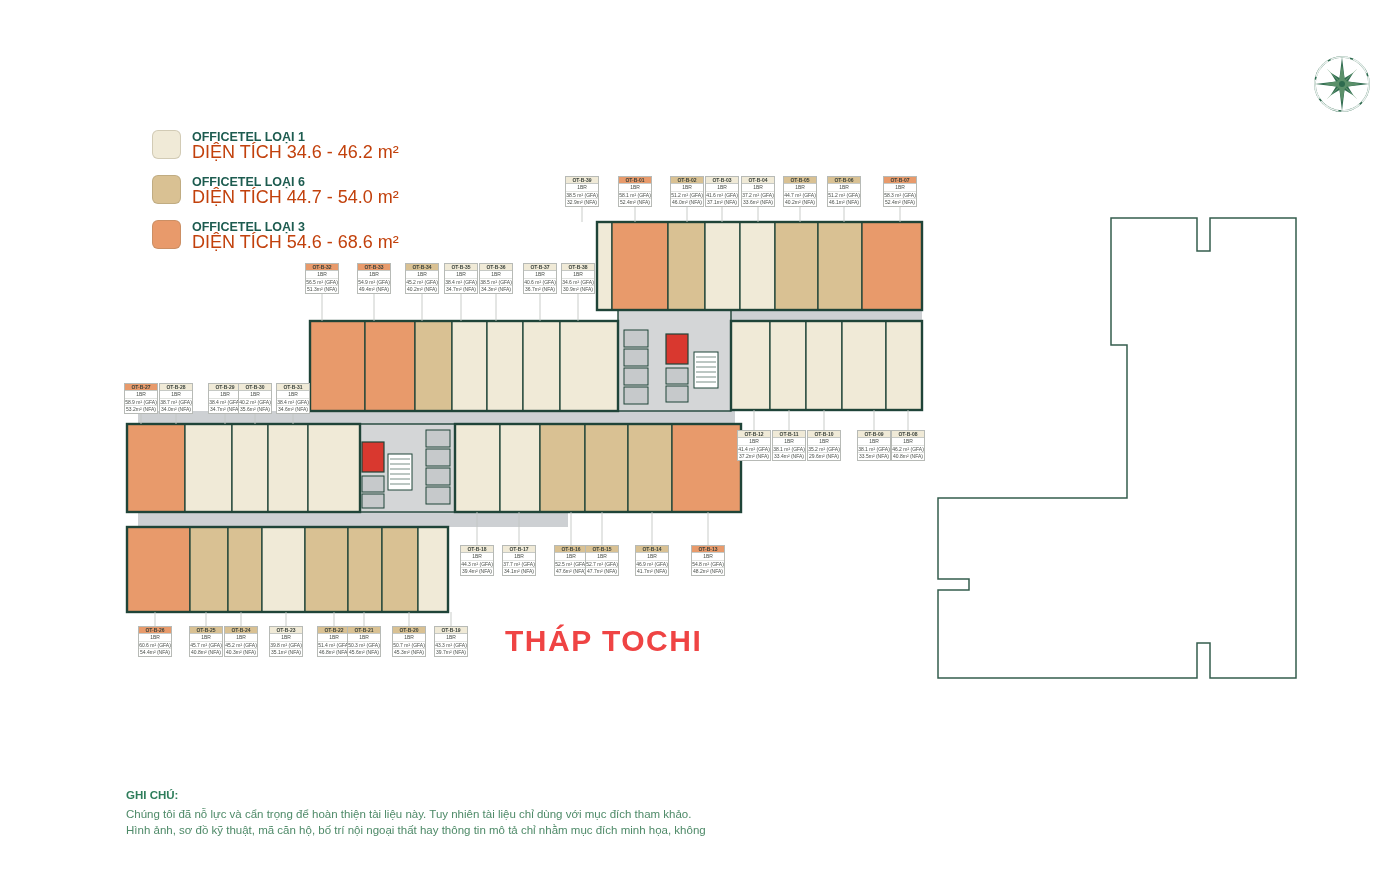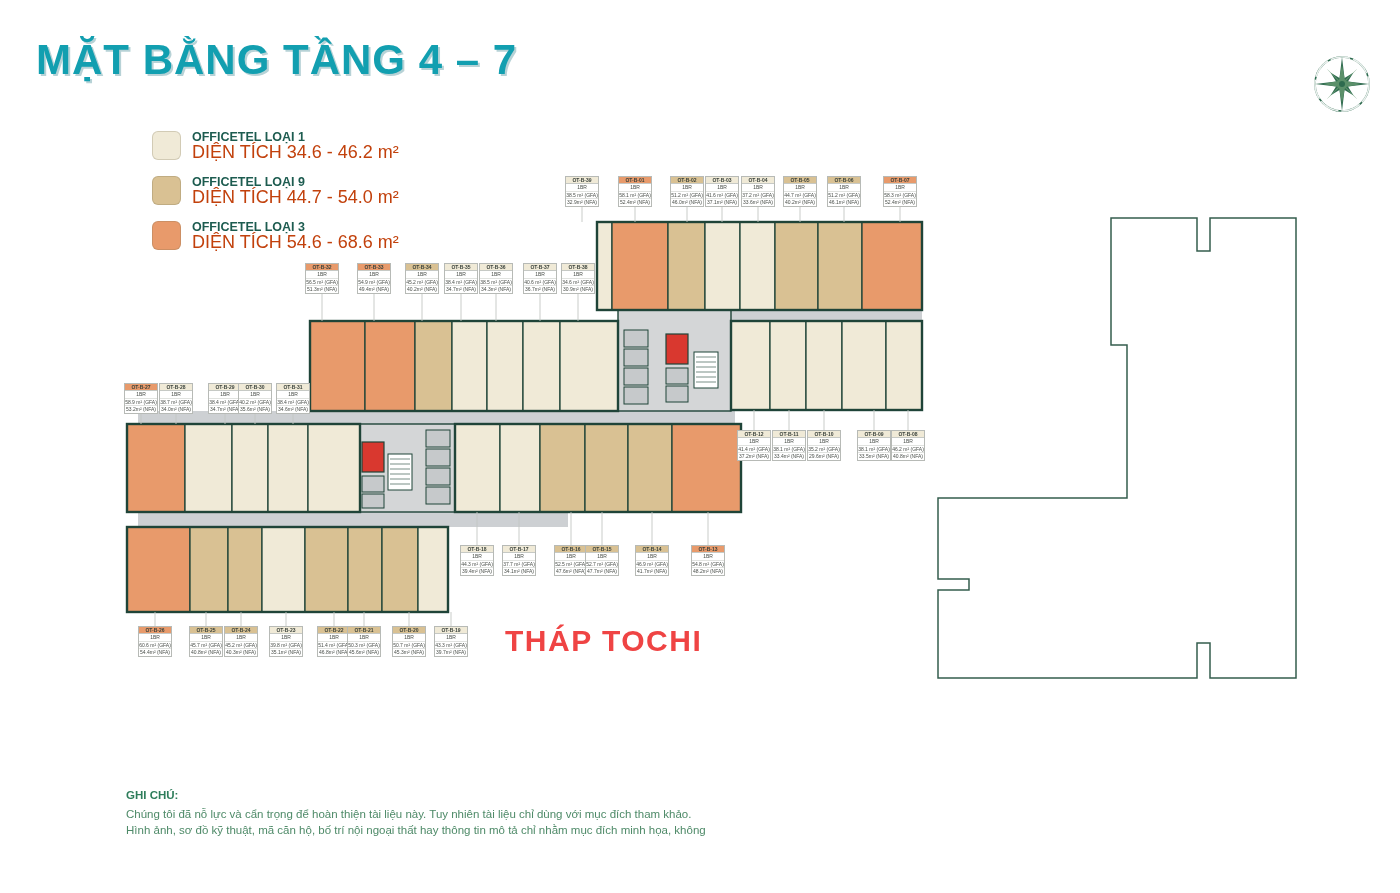--- a/index.html
+++ b/index.html
@@ -12,21 +12,21 @@
   
   .title{
     position:absolute;left:36px;top:36px;
     font-size:42px;font-weight:bold;letter-spacing:1px;
     color:#129fb0;
     text-shadow:2px 2px 0 rgba(16,105,120,0.30);
     white-space:nowrap;
   }
   
   .legend{position:absolute;left:140px;top:130px;}
-  .legend-item{display:flex;align-items:flex-end;margin-bottom:15px;padding-left:12px;}
+  .legend-item{display:flex;align-items:flex-start;margin-bottom:15px;padding-left:12px;}
   .swatch{
     width:27px;height:27px;border-radius:6px;margin-right:11px;flex:0 0 auto;
     border:1px solid rgba(120,110,80,0.25);
   }
   .legend-name{font-size:12.5px;font-weight:bold;color:#1d5c50;line-height:15px;}
   .legend-area{font-size:18px;color:#c2410c;line-height:15px;}
   
   #plan{position:absolute;left:0;top:0;z-index:1;}
   
   #labels{position:absolute;inset:0;z-index:3;pointer-events:none;}
@@ -53,34 +53,33 @@
   
   .note{position:absolute;left:126px;top:789px;width:560px;z-index:2;}
   .note-h{font-size:11.5px;font-weight:bold;color:#2e7d5b;margin-bottom:6px;}
   .note-l{font-size:11.5px;color:#4e8a68;line-height:15.5px;white-space:nowrap;}
 </style>
 </head>
 <body>
 
 <div class="page">
 
-  <div class="title" style="color: rgb(18, 159, 176);">MẶT BẰNG TẦNG 4 – 7</div>
 
   <div class="legend">
     <div class="legend-item">
       <span class="swatch" style="background: rgb(240, 234, 215);"></span>
       <div>
         <div class="legend-name">OFFICETEL LOẠI 1</div>
         <div class="legend-area">DIỆN TÍCH 34.6 - 46.2 m²</div>
       </div>
     </div>
     <div class="legend-item">
       <span class="swatch" style="background: rgb(217, 193, 147);"></span>
       <div>
-        <div class="legend-name">OFFICETEL LOẠI 9</div>
+        <div class="legend-name">OFFICETEL LOẠI 6</div>
         <div class="legend-area">DIỆN TÍCH 44.7 - 54.0 m²</div>
       </div>
     </div>
     <div class="legend-item">
       <span class="swatch" style="background: rgb(232, 154, 107);"></span>
       <div>
         <div class="legend-name">OFFICETEL LOẠI 3</div>
         <div class="legend-area">DIỆN TÍCH 54.6 - 68.6 m²</div>
       </div>
     </div>

